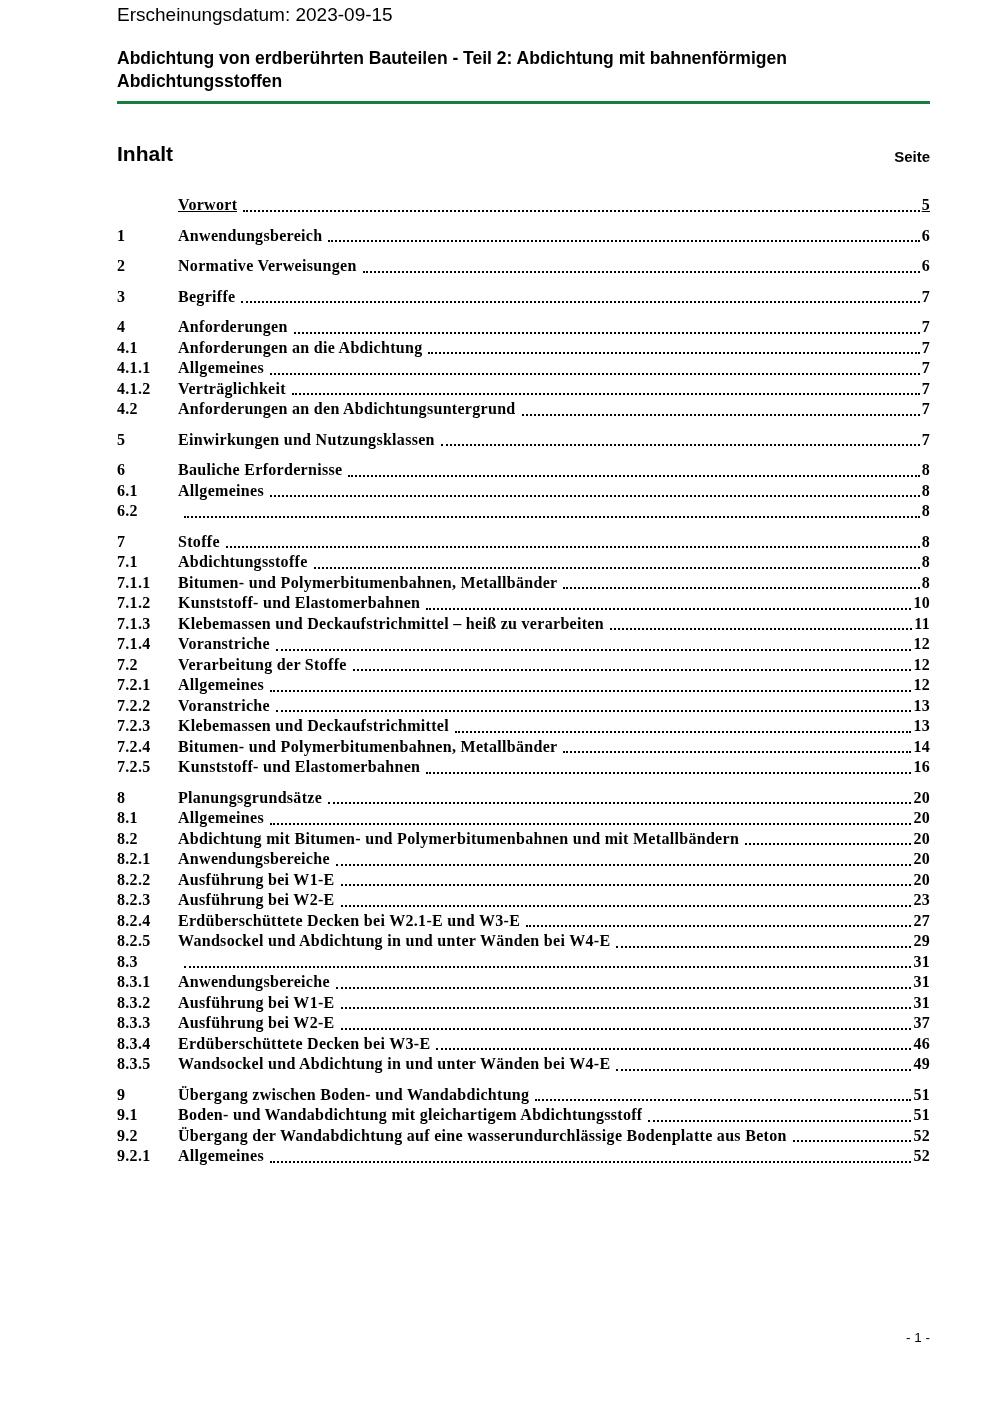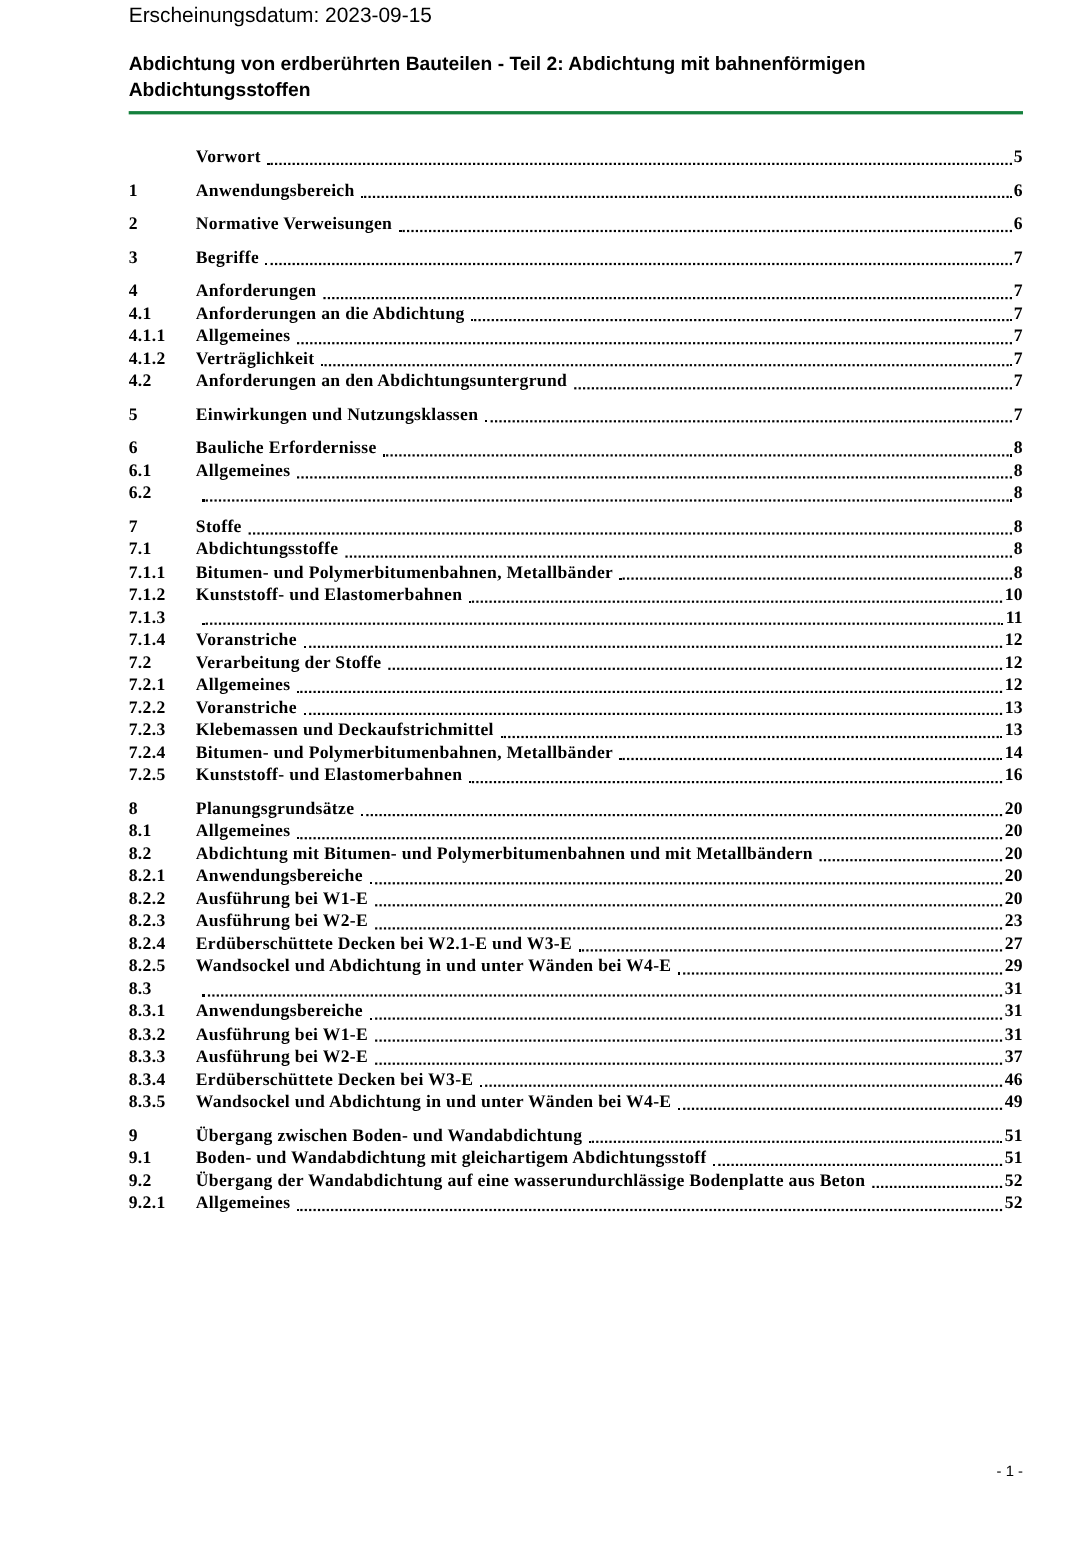--- a/index.html
+++ b/index.html
@@ -57,21 +57,21 @@
     line-height: 18px;
   }
   .toc-list {
     margin-top: 29px;
     font-family: "Liberation Serif", serif;
     font-weight: bold;
     font-size: 16px;
     letter-spacing: 0.3px;
   }
   .toc-group { margin-top: 10px; }
-  .toc-group:first-child { margin-top: 0; }
+  .toc-group:first-child { margin-top: 0; text-decoration: underline; }
   .toc-row {
     display: flex;
     align-items: flex-end;
     line-height: 20.5px;
     white-space: nowrap;
   }
   .toc-num {
     flex: 0 0 61px;
   }
   .toc-label {
@@ -98,20 +98,24 @@
 </head>
 <body>
 
 <div class="content">
 
 
   <div class="release-date">Erscheinungsdatum: 2023-09-15</div>
 
   <div class="doc-title">Abdichtung von erdberührten Bauteilen - Teil 2: Abdichtung mit bahnenförmigen Abdichtungsstoffen</div>
 
+  <div class="inhalt-row">
+    <div class="inhalt-heading">Inhalt</div>
+    <div class="seite-label">Seite</div>
+  </div>
 
   <div class="toc-list">
       <div class="toc-group">
         <div class="toc-row">
     <span class="toc-num"></span>
     <span class="toc-label">Vorwort</span>
     <span class="toc-leader"></span>
     <span class="toc-page">5</span>
   </div>
       </div>
@@ -218,20 +222,21 @@
     <span class="toc-page">8</span>
   </div>
         <div class="toc-row">
     <span class="toc-num">7.1.2</span>
     <span class="toc-label">Kunststoff- und Elastomerbahnen</span>
     <span class="toc-leader"></span>
     <span class="toc-page">10</span>
   </div>
         <div class="toc-row">
     <span class="toc-num">7.1.3</span>
+    <span class="toc-label">Klebemassen und Deckaufstrichmittel – heiß zu verarbeiten</span>
     <span class="toc-leader"></span>
     <span class="toc-page">11</span>
   </div>
         <div class="toc-row">
     <span class="toc-num">7.1.4</span>
     <span class="toc-label">Voranstriche</span>
     <span class="toc-leader"></span>
     <span class="toc-page">12</span>
   </div>
         <div class="toc-row">

